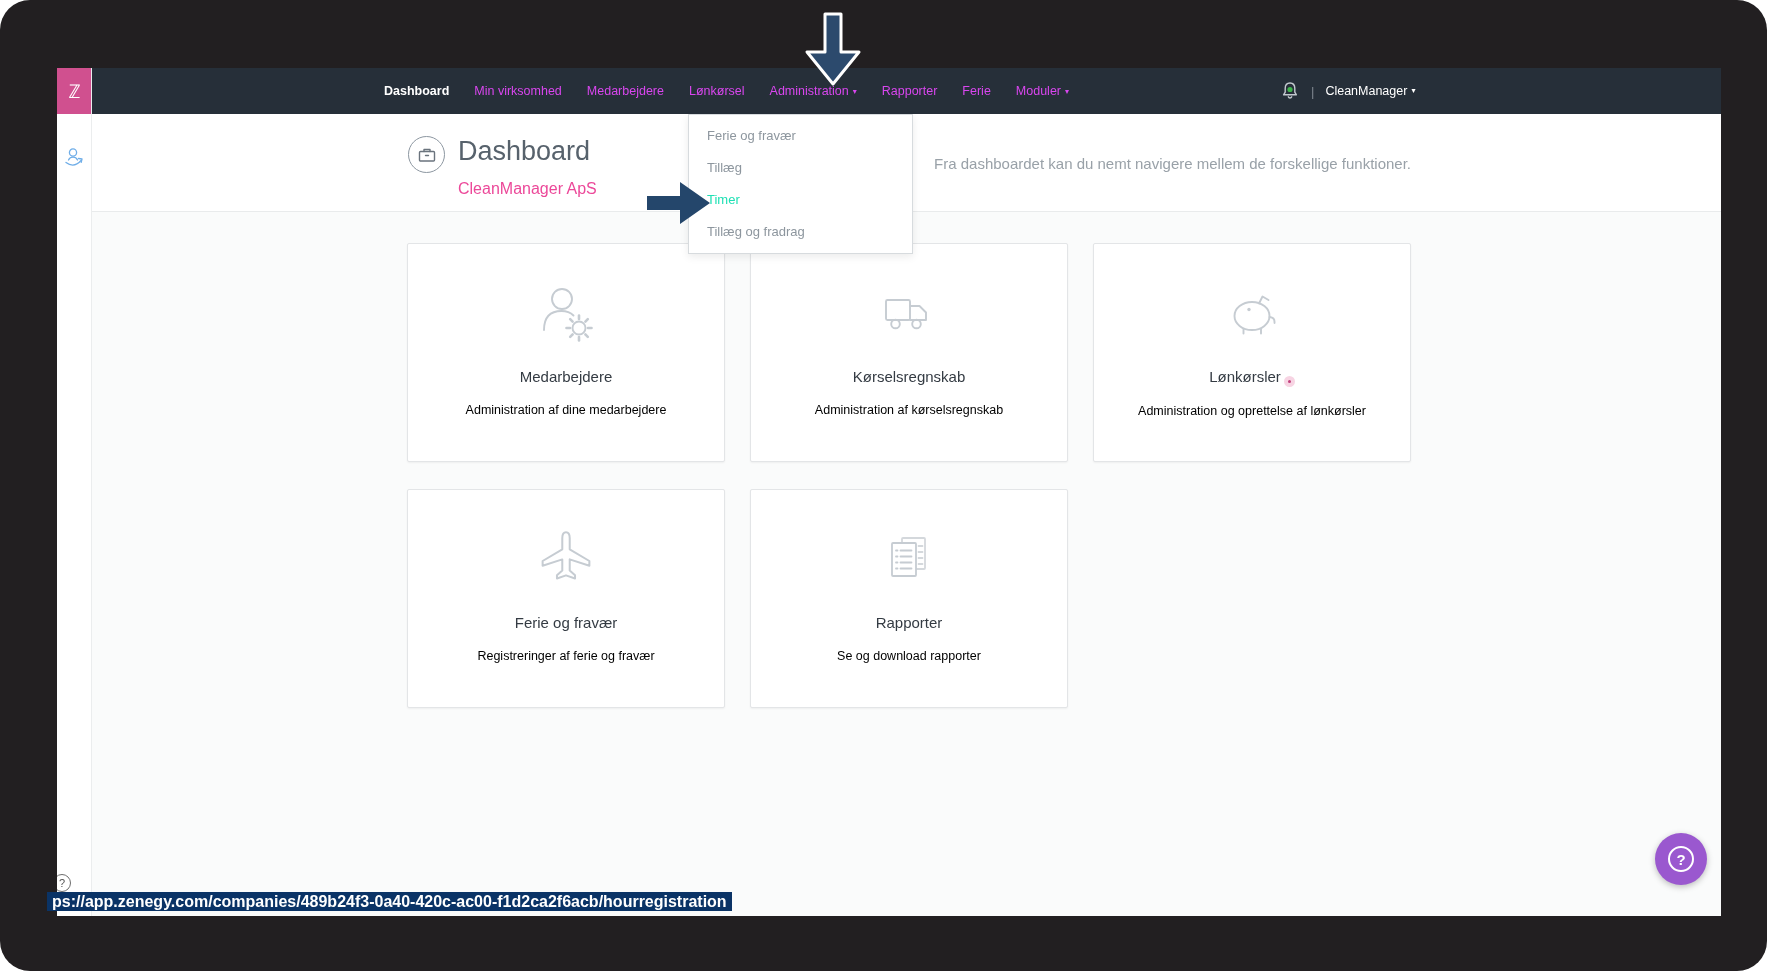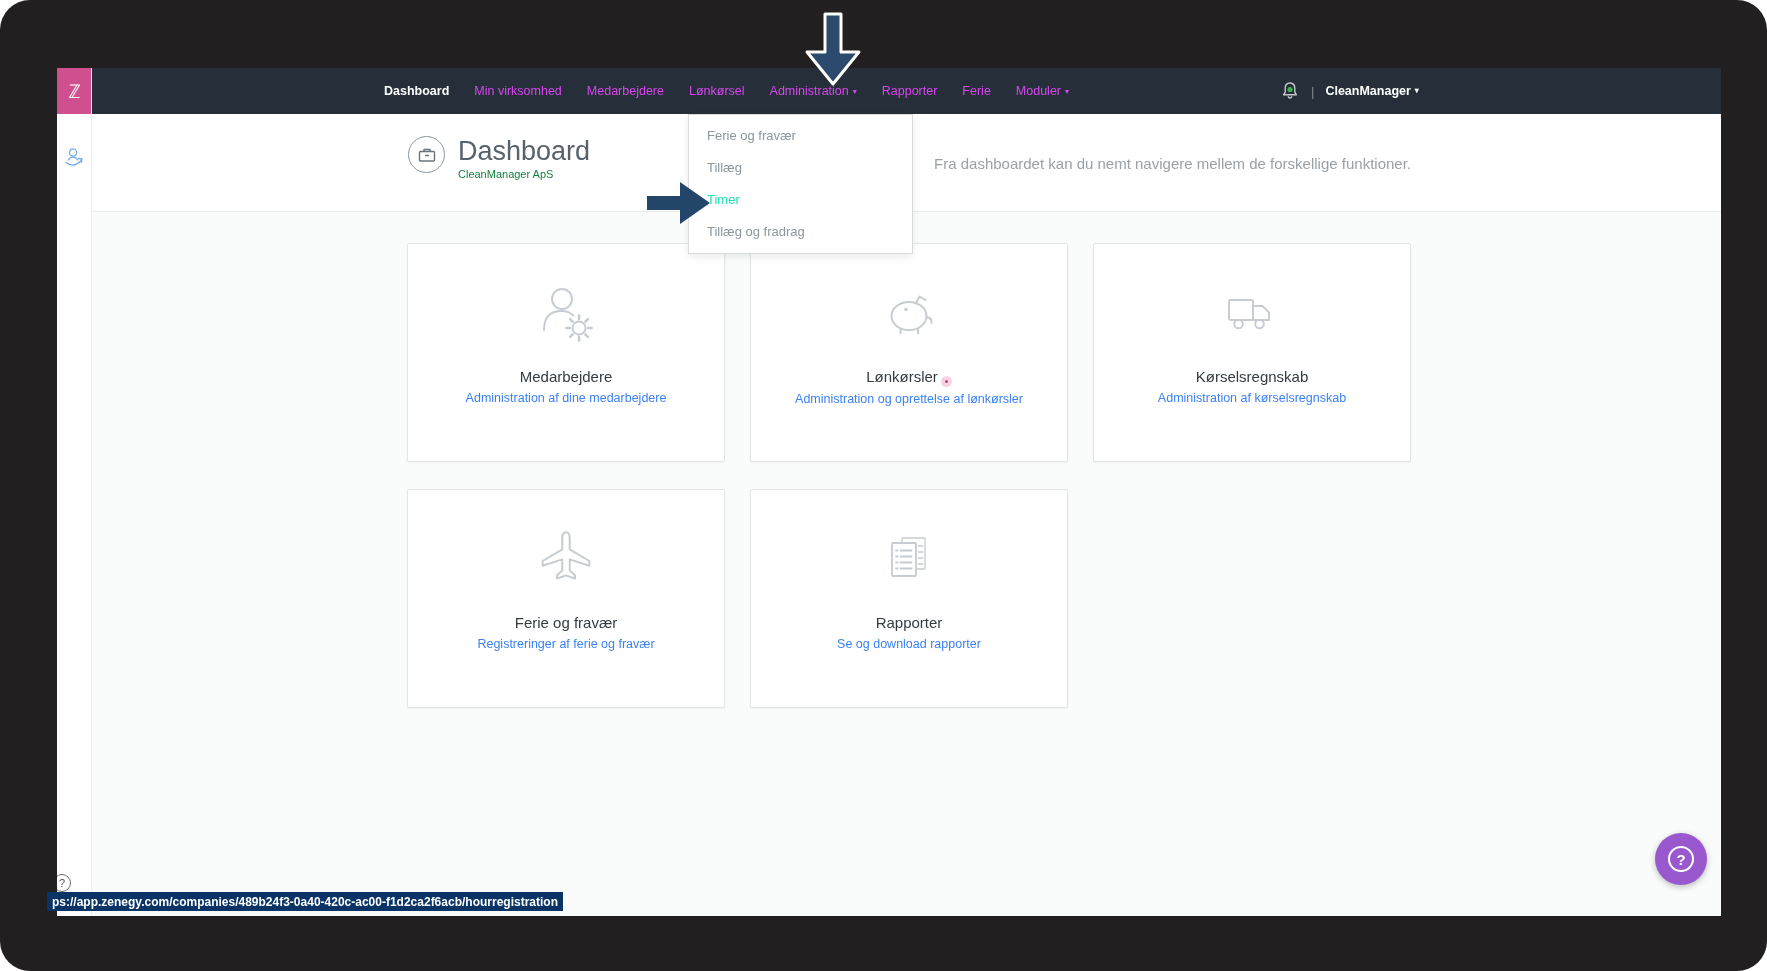--- a/index.html
+++ b/index.html
@@ -18,52 +18,52 @@
 
   
   .navbar{position:absolute;left:35px;top:0;right:0;height:46px;background:#262f39;z-index:5;}
   .nav-items{position:absolute;left:292px;top:0;height:46px;display:flex;gap:25px;align-items:center;}
   .nav-link{font-size:12.5px;color:#d946ef;text-decoration:none;white-space:nowrap;cursor:pointer;}
   .nav-link.active{color:#fff;font-weight:bold;}
   .caret{font-size:8px;margin-left:4px;position:relative;top:-1px;display:inline-block;}
   .nav-right{position:absolute;left:1188px;top:0;height:46px;display:flex;align-items:center;gap:11px;}
   .bell-wrap{cursor:pointer;display:flex;align-items:center;}
   .sep{color:#7f878f;font-size:13px;}
-  .user-menu{display:flex;align-items:center;color:#fff;font-size:12.5px;font-weight:bold;cursor:pointer;}
+  .user-menu{display:flex;align-items:center;color:#fff;font-size:12.5px;font-weight:normal;cursor:pointer;}
 
   
   .page-header{position:absolute;left:35px;top:46px;right:0;height:98px;background:#fff;border-bottom:1px solid #e9ebec;}
   .title-block{position:absolute;left:316px;top:22px;display:flex;gap:13px;}
   .title-icon{width:37px;height:37px;border:1.5px solid #8d97a1;border-radius:50%;display:flex;align-items:center;justify-content:center;flex:none;}
   .page-title{margin:0;font-size:27px;font-weight:400;color:#57626c;line-height:30px;}
-  .page-subtitle{font-size:11px;color:#15803d;margin-top:2px;}
+  .page-subtitle{font-size:16px;color:#ec4899;margin-top:14px;}
   .header-desc{position:absolute;right:310px;top:41px;font-size:15px;color:#99a1a8;}
 
   
   .content{position:absolute;left:35px;top:144px;right:0;bottom:0;background:#fafbfb;}
   .cards{position:absolute;left:315px;top:31px;display:grid;grid-template-columns:repeat(3,318px);gap:27px 25px;}
   .card{height:219px;background:#fff;border:1px solid #e3e5e7;border-radius:2px;box-shadow:0 1px 2px rgba(0,0,0,.05);
         text-align:center;padding-top:36px;cursor:pointer;}
   .card-icon{height:70px;display:flex;align-items:center;justify-content:center;}
   .card-title-row{margin-top:18px;font-size:15px;font-weight:500;color:#343b43;line-height:18px;}
   .badge{display:inline-block;width:11px;height:11px;background:#c2417d;border-radius:50%;border:4px solid #f7d4e3;
          margin-left:3px;vertical-align:-5px;}
-  .card-sub{margin-top:5px;font-size:12.5px;color:#3b82f6;}
+  .card-sub{margin-top:17px;font-size:12.5px;color:#000000;}
 
   
   .dropdown{position:absolute;left:631px;top:46px;width:225px;background:#fff;border:1px solid #d7dbde;
             box-shadow:0 3px 8px rgba(0,0,0,.08);z-index:10;padding:5px 0;}
   .dropdown-item{display:block;font-size:13px;color:#8d969e;line-height:32px;padding-left:18px;text-decoration:none;cursor:pointer;}
   .dropdown-item.highlight{color:#1fe0b4;}
 
   
   .arrow-down{position:absolute;left:803px;top:12px;z-index:20;}
   .arrow-right{position:absolute;left:646px;top:180px;z-index:20;}
 
-  .status-tooltip{position:absolute;left:47px;top:892px;height:19px;background:#0a3366;color:#fff;font-size:12px;
+  .status-tooltip{position:absolute;left:47px;top:892px;height:19px;background:#0a3366;color:#fff;font-size:16px;
                   font-weight:bold;display:flex;align-items:center;padding:0 5px;z-index:30;white-space:nowrap;}
 
   .help-fab{position:absolute;left:1655px;top:833px;width:52px;height:52px;border-radius:50%;background:#9a58cf;border:none;
             box-shadow:0 2px 6px rgba(0,0,0,.25);display:flex;align-items:center;justify-content:center;cursor:pointer;z-index:25;}
   .help-fab-inner{width:26px;height:26px;border:2px solid #fff;border-radius:50%;color:#fff;font-size:15px;font-weight:bold;
                   display:flex;align-items:center;justify-content:center;}
   svg{display:block;}
 </style>
 </head>
 <body>
@@ -153,42 +153,42 @@
               </g>
             </svg>
           </div>
           <div class="card-title-row"><span>Medarbejdere</span></div>
           <div class="card-sub">Administration af dine medarbejdere</div>
         </div>
 
         <div class="card">
           <div class="card-icon">
             <svg width="64" height="64" viewBox="0 0 64 64" fill="none" stroke="#c6ccd2" stroke-width="1.9" stroke-linecap="round" stroke-linejoin="round">
+              <rect x="9" y="17" width="24" height="20" rx="1.5"></rect>
+              <path d="M33 23 h9.5 l6.5 6.5 v7.5 h-16"></path>
+              <circle cx="18.5" cy="41" r="4.3"></circle>
+              <circle cx="39.5" cy="41" r="4.3"></circle>
+            </svg>
+          </div>
+          <div class="card-title-row"><span>Kørselsregnskab</span></div>
+          <div class="card-sub">Administration af kørselsregnskab</div>
+        </div>
+
+        <div class="card">
+          <div class="card-icon">
+            <svg width="64" height="64" viewBox="0 0 64 64" fill="none" stroke="#c6ccd2" stroke-width="1.9" stroke-linecap="round" stroke-linejoin="round">
               <ellipse cx="32" cy="33" rx="17.5" ry="14"></ellipse>
               <path d="M39 20.5 l3.5 -7 l6 3.5"></path>
               <circle cx="29" cy="26.5" r="1.7" fill="#c6ccd2" stroke="none"></circle>
               <path d="M49.5 34 q5.5 0.5 5 6"></path>
               <path d="M23.5 46 l0 4.5 M41 46 l0 4.5"></path>
             </svg>
           </div>
           <div class="card-title-row"><span>Lønkørsler</span><span class="badge"></span></div>
           <div class="card-sub">Administration og oprettelse af lønkørsler</div>
-        </div>
-
-        <div class="card">
-          <div class="card-icon">
-            <svg width="64" height="64" viewBox="0 0 64 64" fill="none" stroke="#c6ccd2" stroke-width="1.9" stroke-linecap="round" stroke-linejoin="round">
-              <rect x="9" y="17" width="24" height="20" rx="1.5"></rect>
-              <path d="M33 23 h9.5 l6.5 6.5 v7.5 h-16"></path>
-              <circle cx="18.5" cy="41" r="4.3"></circle>
-              <circle cx="39.5" cy="41" r="4.3"></circle>
-            </svg>
-          </div>
-          <div class="card-title-row"><span>Kørselsregnskab</span></div>
-          <div class="card-sub">Administration af kørselsregnskab</div>
         </div>
 
         <div class="card">
           <div class="card-icon">
             <svg width="68" height="68" viewBox="0 0 64 64" fill="none" stroke="#c6ccd2" stroke-width="1.9" stroke-linecap="round" stroke-linejoin="round">
               <path d="M32 5 C34.2 5 35.5 7.5 35.5 10.5 L35.5 21 L54 32 L54 36.5 L35.5 30.5 L35.5 41 L40.5 45.5 L40.5 48.5 L32 45.5 L23.5 48.5 L23.5 45.5 L28.5 41 L28.5 30.5 L10 36.5 L10 32 L28.5 21 L28.5 10.5 C28.5 7.5 29.8 5 32 5 Z"></path>
             </svg>
           </div>
           <div class="card-title-row"><span>Ferie og fravær</span></div>
           <div class="card-sub">Registreringer af ferie og fravær</div>

